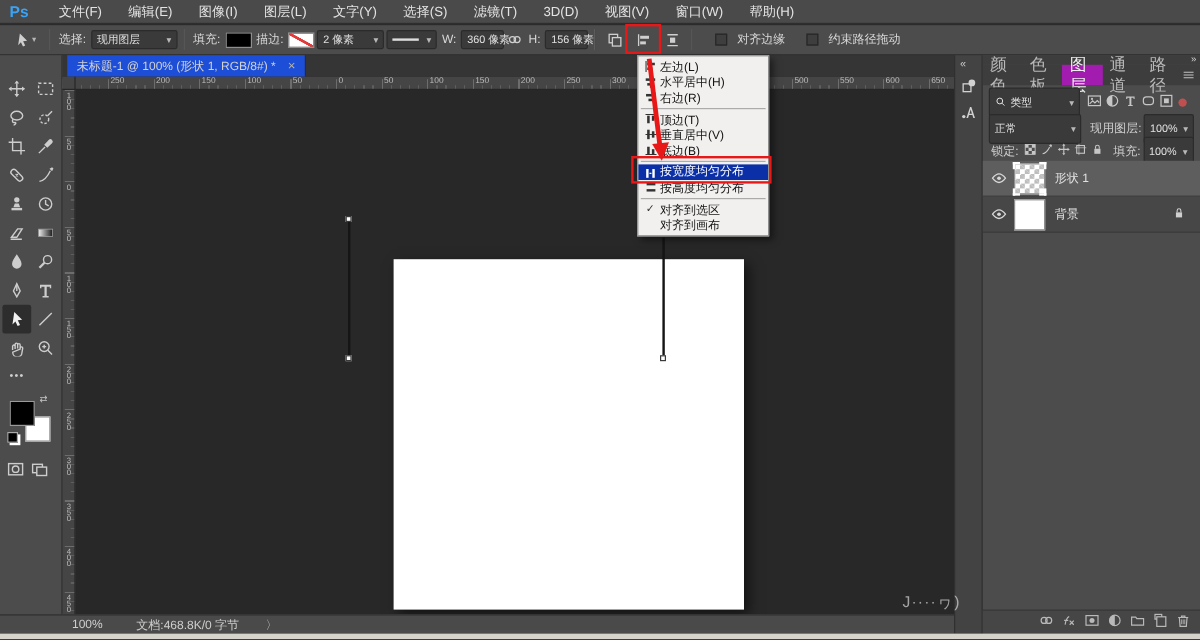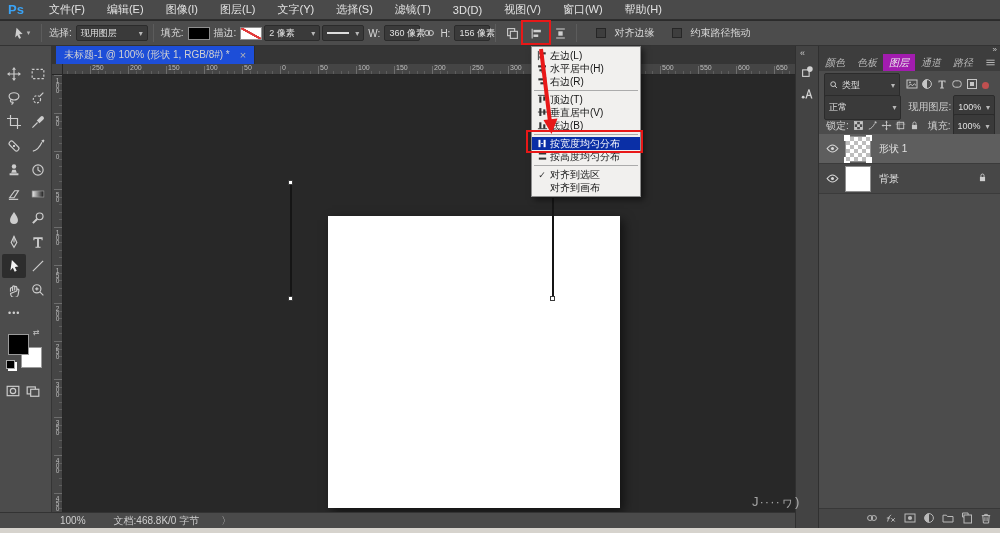--- a/index.html
+++ b/index.html
@@ -77,38 +77,38 @@
   .vline { position:absolute; width:2px; background:#151515; }
   .handle { position:absolute; width:5px; height:5px; background:#fff; border:1px solid #3a3a3a; }
   .watermark { position:absolute; left:752px; top:493px; z-index:60; color:rgba(205,205,205,.75);
     font-size:13px; letter-spacing:1px; }
   
   .ctx-menu { position:absolute; left:531px; top:46px; width:110px; z-index:40;
     background:#f1f0ee; border:1px solid #8d8d8d; box-shadow:3px 3px 6px rgba(0,0,0,.5);
     padding:2px 0; }
   .menu-row { height:13px; display:flex; align-items:center; font-size:10px; color:#141414; padding:0 4px 0 2px; }
   .menu-row .mic { width:16px; display:flex; justify-content:center; color:#333; flex:0 0 auto; }
-  .menu-row.hl { background:#0a2fa6; color:#fff; }
+  .menu-row.hl { background:#0a2fa6; color:#fff;align-items:flex-end; }
   .menu-row.hl .mic { color:#fff; }
   .menu-sep { height:1px; background:#ababab; margin:2px 2px; }
   
   .anno { position:absolute; z-index:50; pointer-events:none; }
   .anno-rect2 { left:526px; top:130px; width:117px; height:23px; border:2px solid #e81818; }
   
   .dockstrip { position:absolute; left:795px; top:46px; width:23px; height:482px;
     background:#434343; border-left:1px solid #303030; }
   .dock-collapse { position:absolute; left:4px; top:2px; font-size:9px; color:#c9c9c9; letter-spacing:-1px; }
   .dock-btn { position:absolute; left:2px; width:18px; height:18px; display:flex;
     align-items:center; justify-content:center; color:#d2d2d2; }
   .panel { position:absolute; left:818px; top:46px; width:182px; height:482px;
     background:#4c4c4c; border-left:1px solid #303030; }
   .panel-head { position:absolute; left:0; top:0; right:0; height:8px; background:#3d3d3d; }
   .panel-expand { position:absolute; right:4px; top:-1px; font-size:8px; color:#c9c9c9; letter-spacing:-1px; }
   .panel-tabs { position:absolute; left:0; top:8px; right:0; height:17px; background:#3d3d3d;
-    display:flex; align-items:stretch; font-size:10px;font-style:italic; }
+    display:flex; align-items:stretch; font-size:14px; }
   .ptab { padding:0 6px; display:flex; align-items:center; color:#b9b9b9; }
   .ptab.active { background:#a21caf; color:#ececec; }
   .ptab-menu { margin-left:auto; margin-right:4px; display:flex; align-items:center; color:#c2c2c2; }
   .prow { position:absolute; left:0; right:0; display:flex; align-items:center; padding:0 5px;
     font-size:10px; color:#cfcfcf; }
   .prow .field { height:25px; }
   .ficons { display:flex; gap:3px; margin-left:6px; align-items:center; color:#c6c6c6; }
   .red-dot { width:7px; height:7px; border-radius:50%; background:#c05050; margin-left:4px; }
   .layers-list { position:absolute; left:0; top:88px; right:0; }
   .layer-row { height:30px; display:flex; align-items:center; border-bottom:1px solid #3b3b3b;

